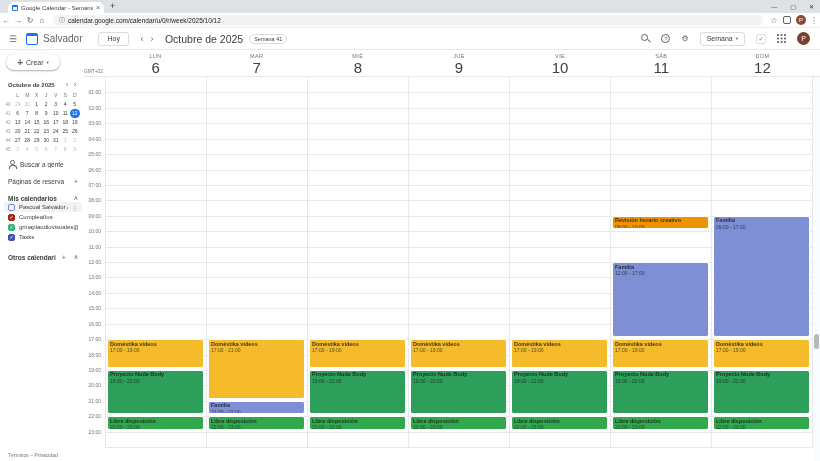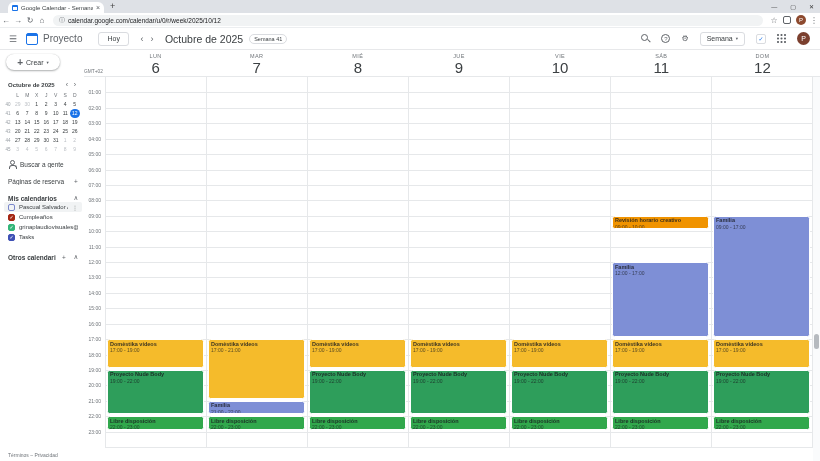--- a/index.html
+++ b/index.html
@@ -128,21 +128,21 @@
     </div>
     <span class="tool-ic">☆</span>
     <span class="ext-ic"></span>
     <span class="tool-avatar">P</span>
     <span class="tool-ic">⋮</span>
   </div>
 
   <div class="appbar">
     <span class="hamburger">☰</span>
     <span class="cal-logo"></span>
-    <span class="app-name">Proyecto</span>
+    <span class="app-name">Salvador</span>
     <span class="btn-hoy">Hoy</span>
     <span class="chev">‹</span>
     <span class="chev">›</span>
     <span class="cal-title">Octubre de 2025</span>
     <span class="week-badge">Semana 41</span>
     <div class="appbar-right">
       <span class="search-ic"></span>
       <span class="help-ic">?</span>
       <span class="gear-ic">⚙</span>
       <span class="view-btn">

